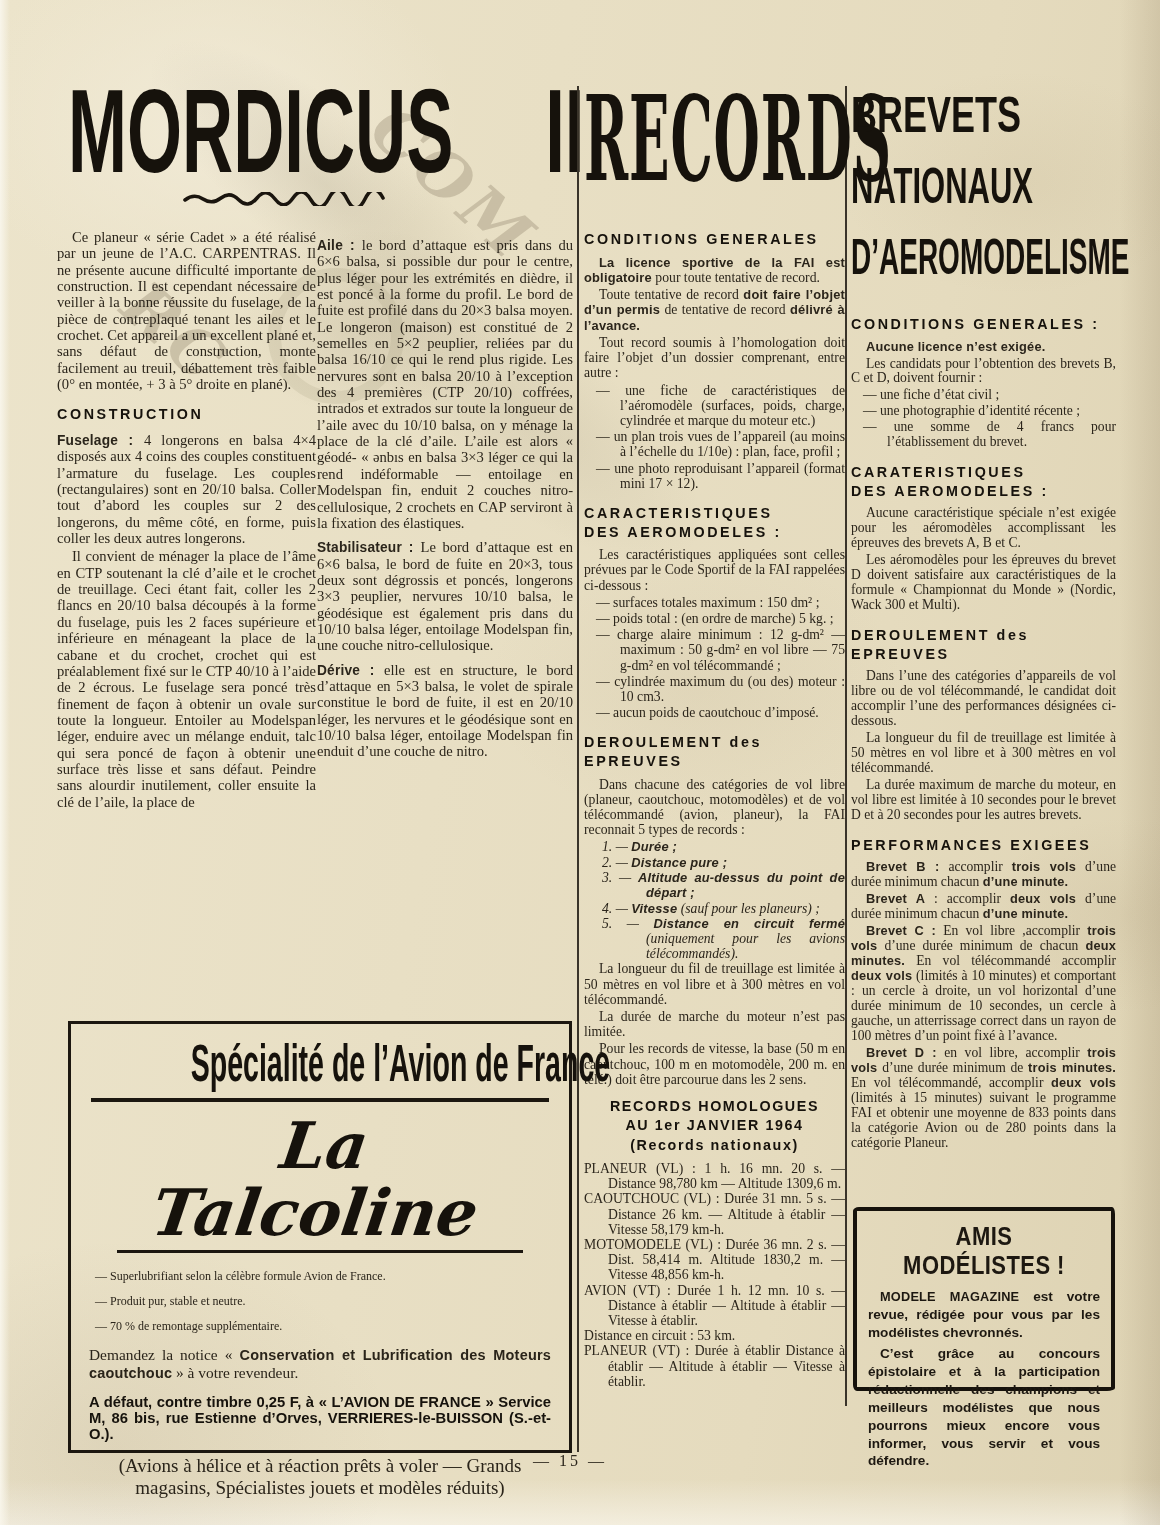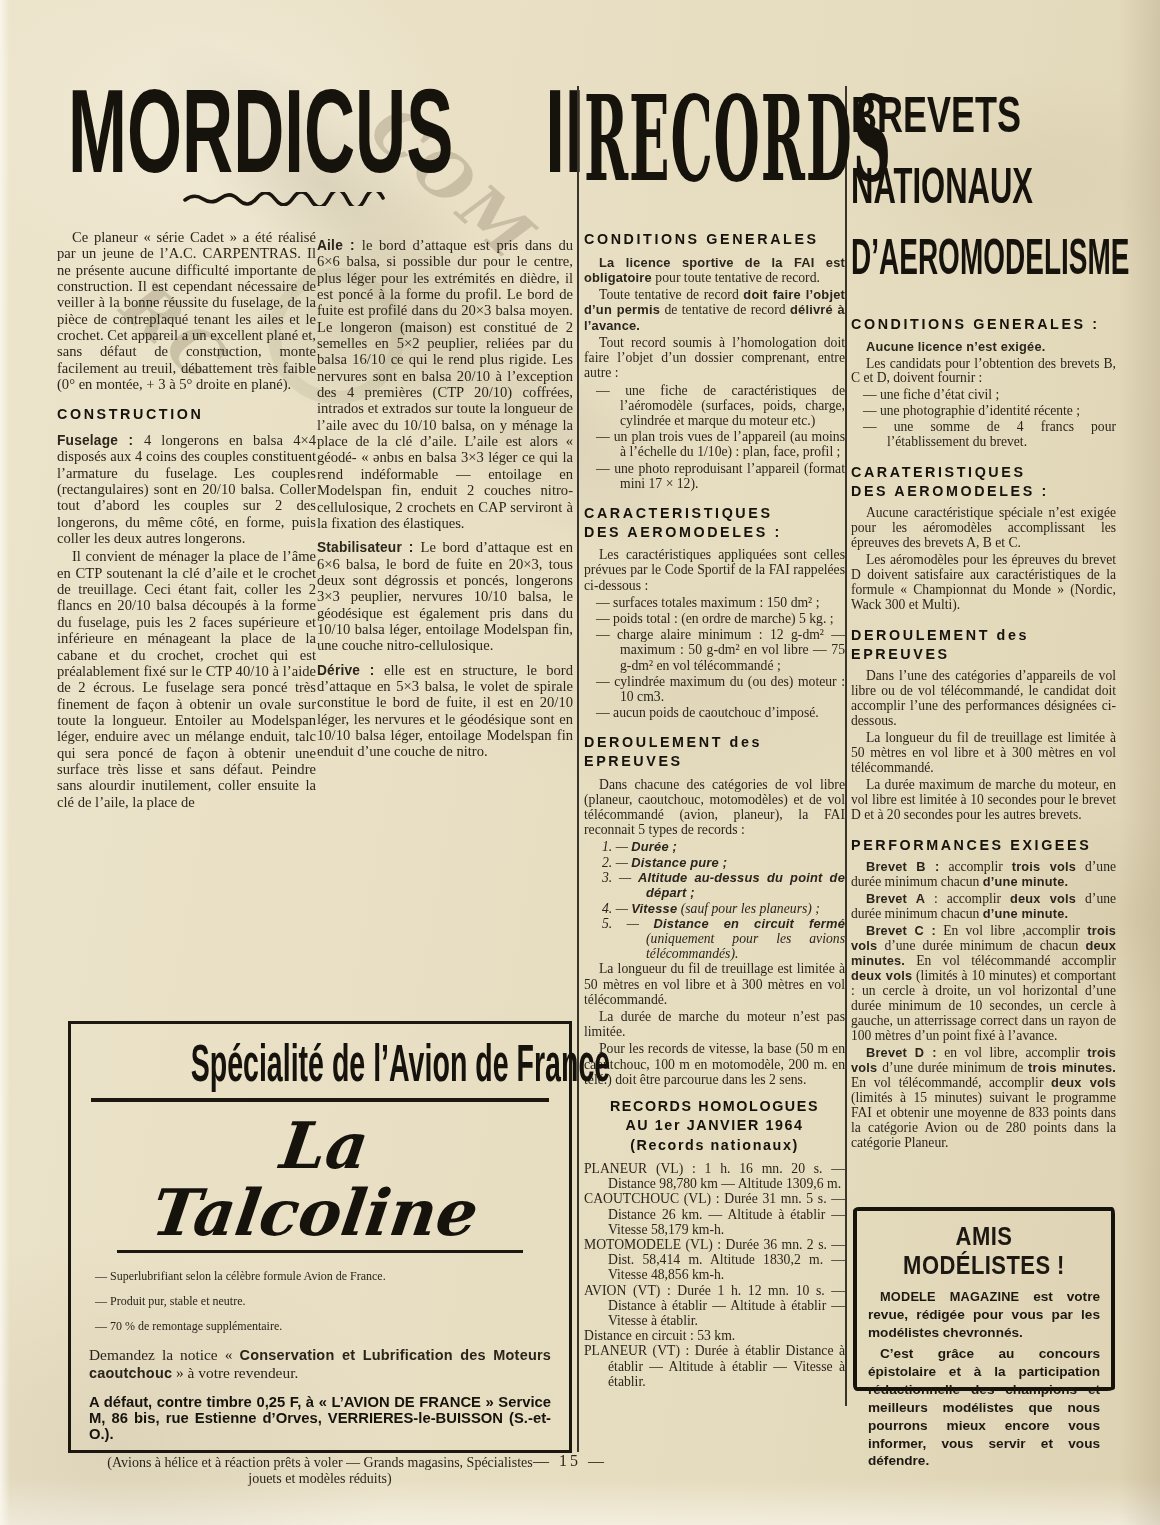--- a/index.html
+++ b/index.html
@@ -74,21 +74,21 @@
   .ad-line1{text-align:center;font-family:"Liberation Sans",sans-serif;font-weight:bold;font-size:51px;
     color:#16120c;transform:scaleX(0.56);transform-origin:center;white-space:nowrap;line-height:1.1;}
   .ad-rule1{height:4px;background:#1c1710;margin:6px 2px 10px;}
   .ad-line2{text-align:center;font-family:"DejaVu Serif",serif;font-style:italic;font-weight:bold;
     font-size:64px;line-height:1.05;color:#16120c;transform:skewX(-8deg);word-spacing:70px;}
   .ad-rule2{height:3px;background:#1c1710;margin:4px 28px 16px;}
   .ad-bullet{font-size:12px;margin:0 0 10px;padding-left:6px;text-align:left;}
   .ad-p{font-size:15.4px;margin:12px 0 0;text-align:justify;}
   .ad-bold{font-family:"Liberation Sans",sans-serif;font-weight:bold;font-size:14.8px;
     margin:12px 0 0;text-align:justify;color:#16120c;}
-  .ad-p3{font-size:14px;margin:13px 0 0;text-align:center;}
+  .ad-p3{font-size:19px;margin:13px 0 0;text-align:center;}
 
   .amis-box{position:absolute;left:853px;top:1207px;width:262px;height:184px;box-sizing:border-box;
     border:4px solid #16120c;border-radius:6px 3px 8px 4px / 4px 7px 3px 6px;
     padding:9px 11px;z-index:2;font-family:"Liberation Sans",sans-serif;font-weight:bold;color:#1d1811;}
   .amis-title{text-align:center;font-size:25px;letter-spacing:0.5px;transform:scaleX(0.88);margin:2px 0 8px;}
   .amis-p{font-size:13.6px;line-height:1.32;text-align:justify;margin:0 0 3px;text-indent:12px;}
 
   .page-number{position:absolute;left:500px;top:1452px;width:140px;text-align:center;
     font-size:16px;letter-spacing:3px;z-index:2;color:#2b251b;}
 </style>

